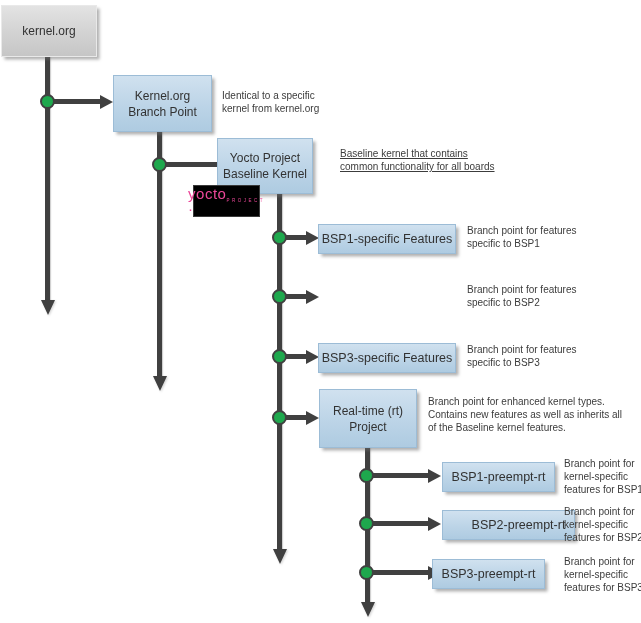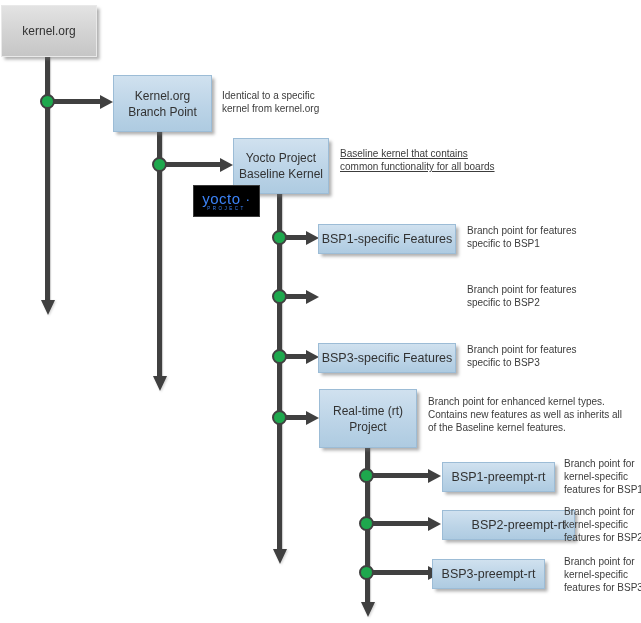--- a/index.html
+++ b/index.html
@@ -26,21 +26,21 @@
     background:linear-gradient(to bottom, #d0e1ef 0%, #bcd4e7 55%, #aecbe1 100%);
     border:1px solid #9cbcd6; box-shadow:2.5px 2.5px 3px rgba(110,110,110,.55); }
   .box span { white-space:pre-line; line-height:16px; font-size:12px; }
   .box.small span { font-size:12.5px; line-height:14px; }
   .box.gray { background:linear-gradient(to bottom, #e3e3e3 0%, #d2d2d2 55%, #c6c6c6 100%);
     border:1px solid #e9e9e9; }
   
   .note { position:absolute; color:#3c3c3c; font-size:10px; line-height:13px; white-space:pre-line; }
   
   .logo { position:absolute; left:193px; top:185px; width:65px; height:30px;
-    background:var(--logo-bg); color:#3b82f6; display:flex; flex-direction:column;
+    background:var(--logo-bg); color:#ec4899; display:flex; flex-direction:row;
     align-items:center; justify-content:center; z-index:5; border:1px solid #3a3a3a; }
   .logo .l1 { font-size:15px; line-height:15px; letter-spacing:.5px; }
   .logo .l2 { font-size:4.5px; letter-spacing:2.5px; line-height:6px; }
 </style>
 </head>
 <body>
 
 <div id="stage">
 
   <div class="vline" style="left:45px; top:55px; height:246px;"></div>
@@ -94,21 +94,21 @@
 
   <div class="box gray" style="left:1px; top:5px; width:94px; height:50px;">
     <span>kernel.org</span>
   </div>
 
   <div class="box" style="left:113px; top:75px; width:97px; height:55px;">
     <span>Kernel.org
 Branch Point</span>
   </div>
 
-  <div class="box" style="left:233px; top:138px; width:94px; height:54px;">
+  <div class="box" style="left:217px; top:138px; width:94px; height:54px;">
     <span>Yocto Project
 Baseline Kernel</span>
   </div>
 
   <div class="box small" style="left:318px; top:224px; width:136px; height:28px;">
     <span>BSP1-specific Features</span>
   </div>
   <div class="box small" style="left:318px; top:343px; width:136px; height:28px;">
     <span>BSP3-specific Features</span>
   </div>

